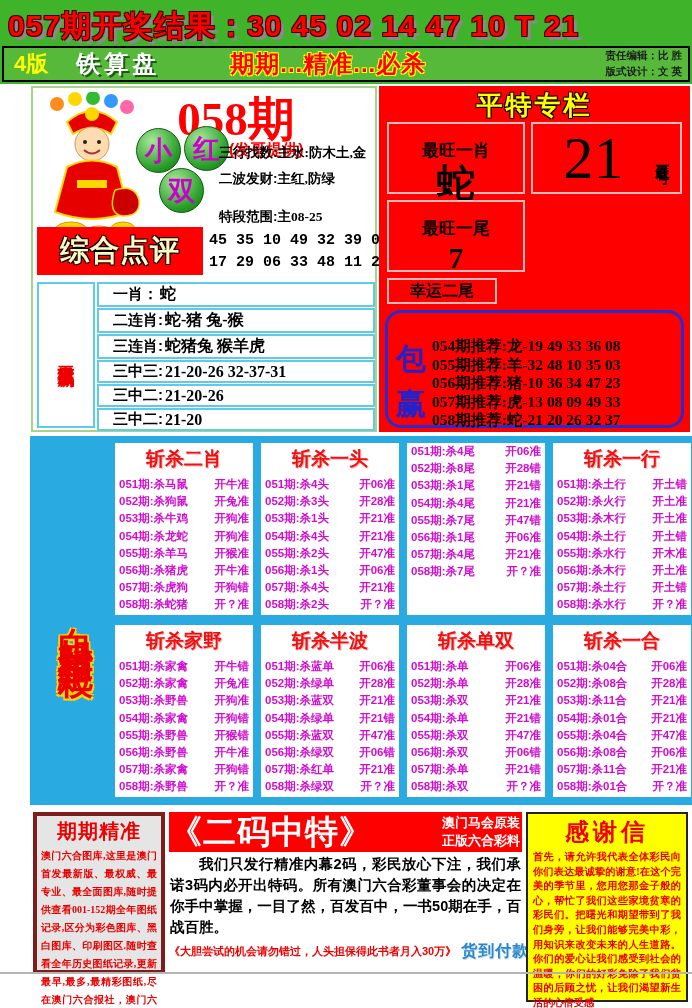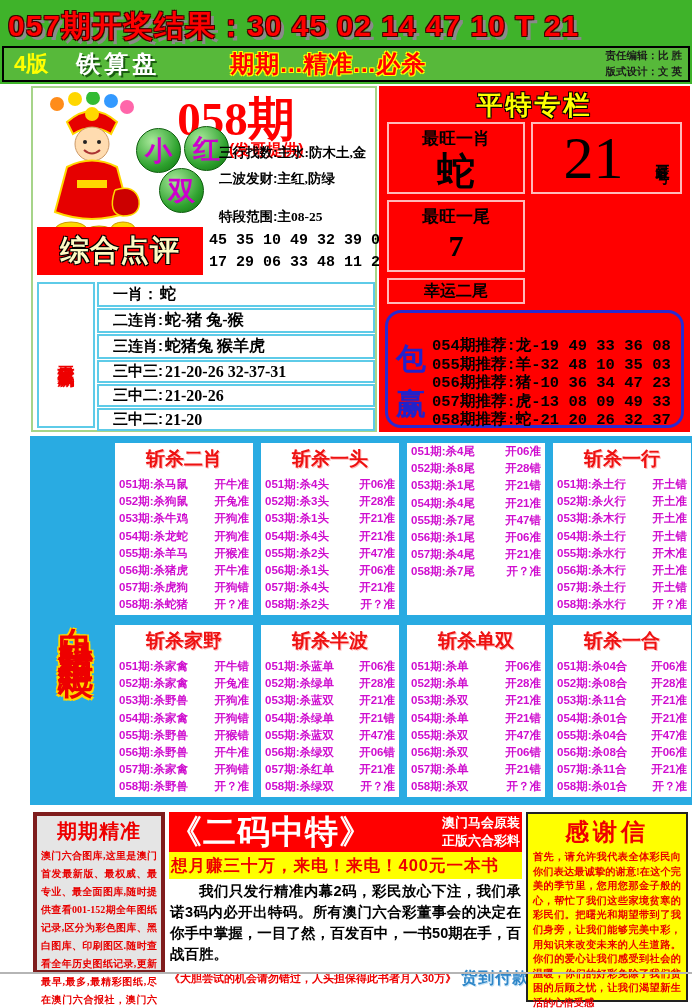--- a/index.html
+++ b/index.html
@@ -56,42 +56,42 @@
   .win-row:last-child { margin-bottom:0; }
   .win-row .wl { font-weight:bold; font-size:15px; color:#000; }
   .win-row .wv { font-family:"Liberation Serif", serif; font-weight:bold; font-size:16px; color:#000; margin-left:2px; }
 
   
   .panel-right { position:absolute; left:379px; top:86px; width:311px; height:346px; background:#ff0000; }
   .pt-title { position:absolute; left:0; top:2px; width:100%; text-align:center; color:#ffff00;
     font-size:26px; font-weight:bold; letter-spacing:3px; font-family:"Liberation Serif", serif;
     text-shadow:-1px -1px 0 #000, 1px -1px 0 #000, -1px 1px 0 #000, 1px 1px 0 #000; }
   .rbox { position:absolute; border:2px solid #ffb9b9; color:#000; text-align:center; }
-  .rb-label { font-size:17px; font-weight:bold; margin-top:3px; }
+  .rb-label { font-size:17px; font-weight:bold; margin-top:15px; }
   .rb-value { font-family:"Liberation Serif", serif; font-weight:bold; }
   .rbox1 { left:8px; top:36px; width:138px; height:72px; }
   .rbox1 .rb-value { font-size:38px; line-height:42px; }
   .rbox2 { left:152px; top:36px; width:151px; height:72px; display:flex; align-items:center; }
   .rb-big-num { flex:1; font-family:"Liberation Serif", serif; font-size:60px; line-height:66px; text-align:center; }
   .rb-vert { writing-mode:vertical-rl; text-orientation:upright; font-size:14px; font-weight:bold; margin-right:8px; letter-spacing:2px; }
   .rbox3 { left:8px; top:114px; width:138px; height:72px; }
   .rbox3 .rb-value { font-size:30px; line-height:36px; }
   .rbox4 { left:152px; top:114px; width:151px; height:72px; }
   .rbox4 .rb-label { margin-top:8px; }
   .rbox4 .rb-value { font-size:28px; line-height:34px; }
-  .rbox5 { left:8px; top:192px; width:138px; height:26px; }
+  .rbox5 { left:8px; top:192px; width:110px; height:26px; }
   .rbox5 .rb-label { margin-top:1px; font-size:16px; }
   .five-box { position:absolute; left:6px; top:224px; width:299px; height:118px; border:3px solid #2a2ad0; border-radius:16px; }
   .five-title { text-align:center; font-size:20px; font-weight:bold; color:#000; margin-top:1px; letter-spacing:2px;
     font-family:"Liberation Serif", serif; }
   .five-side { position:absolute; left:8px; top:26px; height:86px; display:flex; flex-direction:column;
     justify-content:space-between; color:#2222cc; font-size:30px; font-weight:900;
     font-family:"Liberation Serif", serif; }
   .five-rows { position:absolute; left:44px; top:24px; }
-  .five-row { font-family:Liberation Mono, monospace; font-weight:bold; font-size:15.5px; color:#000;
+  .five-row { font-family:Liberation Serif, serif; font-weight:bold; font-size:15.5px; color:#000;
     line-height:18.6px; white-space:nowrap; }
 
   
   .middle { position:absolute; left:30px; top:436px; width:662px; height:369px; background:#29abe2; }
   .side-strip { position:absolute; left:12px; top:6px; width:64px; height:357px; display:flex; align-items:center; justify-content:center;
     writing-mode:vertical-rl; text-orientation:upright; color:#ee0000; font-size:35px; font-weight:bold;
     font-family:"Liberation Serif", serif; letter-spacing:6px;
     text-shadow:-1.5px -1.5px 0 #ffd700, 1.5px -1.5px 0 #ffd700, -1.5px 1.5px 0 #ffd700, 1.5px 1.5px 0 #ffd700; }
   .kill-grid { position:absolute; left:85px; top:7px; width:576px; display:grid;
     grid-template-columns:repeat(4, 138px); grid-column-gap:8px; grid-row-gap:10px; }
@@ -540,21 +540,20 @@
   </div>
 
   <div class="bottom-center">
     <div class="banner">
       <span class="banner-title">《二码中特》</span>
       <span class="banner-right">
         <span>澳门马会原装</span><br>
         <span>正版六合彩料</span>
       </span>
     </div>
-    <div class="hot-line">想月赚三十万，来电！来电！400元一本书</div>
     <div class="center-body">我们只发行精准内幕2码，彩民放心下注，我们承诺3码内必开出特码。所有澳门六合彩董事会的决定在你手中掌握，一目了然，百发百中，一书50期在手，百战百胜。</div>
     <div class="cta-row">
       <span class="cta-red">《大胆尝试的机会请勿错过，人头担保得此书者月入30万》</span>
       <span class="cod">货到付款</span>
     </div>
   </div>
 
   <div class="bottom-right">
     <div class="br-title">感谢信</div>
     <div class="br-body">首先，请允许我代表全体彩民向你们表达最诚挚的谢意!在这个完美的季节里，您用您那金子般的心，帮忙了我们这些家境贫寒的彩民们。把曙光和期望带到了我们身旁，让我们能够完美中彩，用知识来改变未来的人生道路。你们的爱心让我们感受到社会的温暖，你们的好彩免除了我们贫困的后顾之忧，让我们渴望新生活的心倍受感</div>

